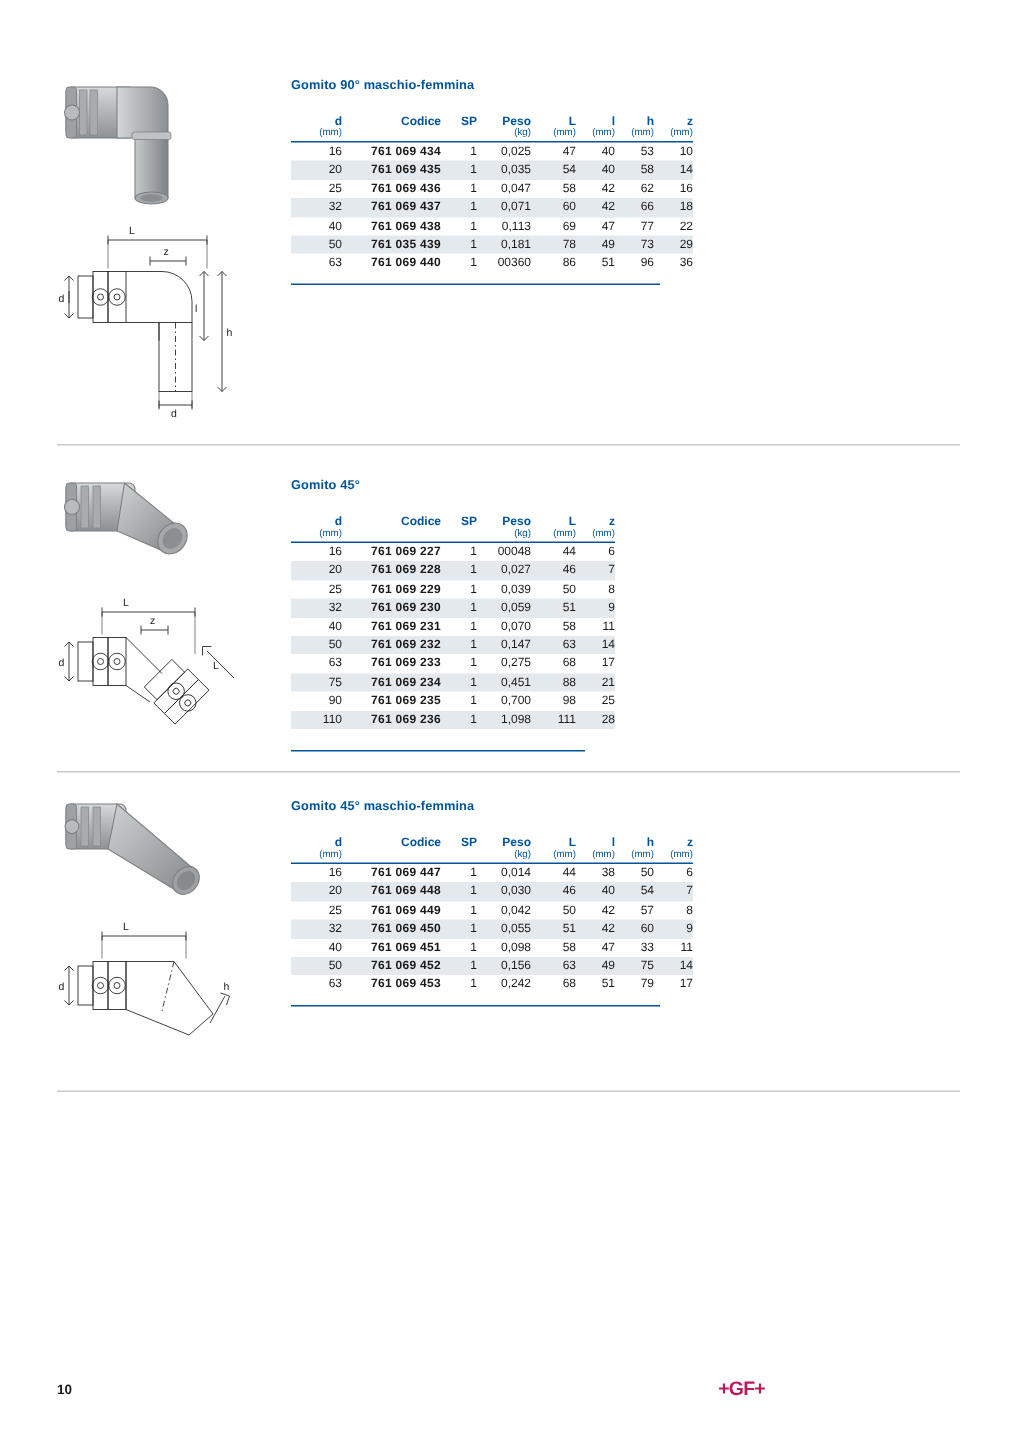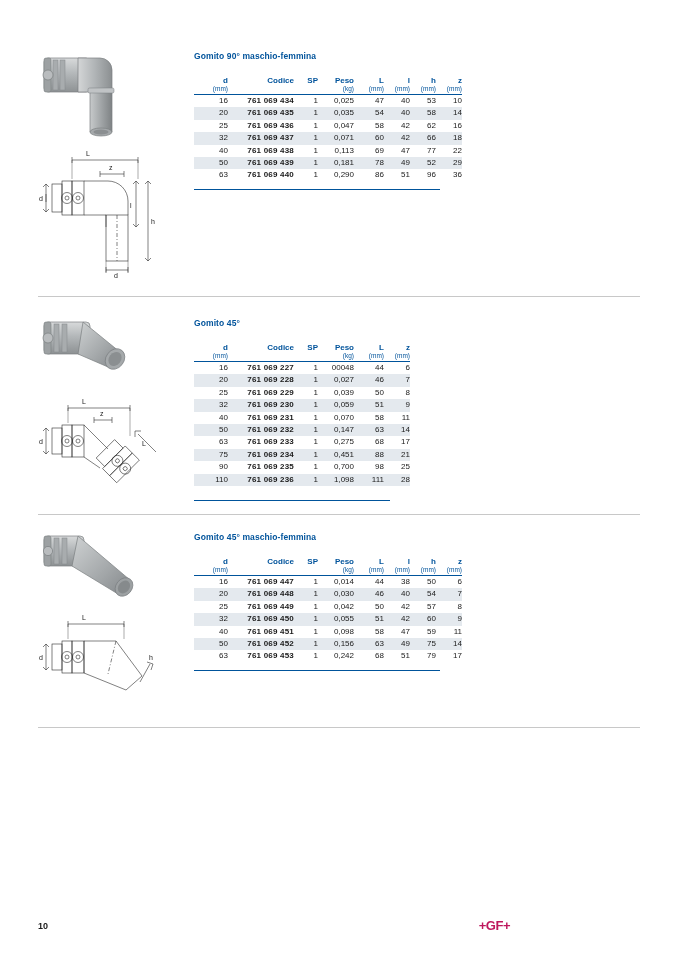--- a/index.html
+++ b/index.html
@@ -303,33 +303,33 @@
           <td class="pad-r code">761 069 438</td>
           <td class="pad-r">1</td>
           <td class="pad-r">0,113</td>
           <td class="pad-r">69</td>
           <td class="pad-r">47</td>
           <td class="pad-r">77</td>
           <td class="pad-r">22</td>
         </tr>
         <tr class="alt">
           <td class="pad-r">50</td>
-          <td class="pad-r code">761 069 439</td>
+          <td class="pad-r code">761 035 439</td>
           <td class="pad-r">1</td>
           <td class="pad-r">0,181</td>
           <td class="pad-r">78</td>
           <td class="pad-r">49</td>
-          <td class="pad-r">52</td>
+          <td class="pad-r">73</td>
           <td class="pad-r">29</td>
         </tr>
         <tr>
           <td class="pad-r">63</td>
           <td class="pad-r code">761 069 440</td>
           <td class="pad-r">1</td>
-          <td class="pad-r">0,290</td>
+          <td class="pad-r">00360</td>
           <td class="pad-r">86</td>
           <td class="pad-r">51</td>
           <td class="pad-r">96</td>
           <td class="pad-r">36</td>
         </tr>
       </tbody>
     </table>
     <div class="tbl-botborder" style="left:194px; top:189px; width:246px;"></div>
 
     <div class="section-divider" style="top:296px;"></div>
@@ -652,21 +652,21 @@
           <td class="pad-r">60</td>
           <td class="pad-r">9</td>
         </tr>
         <tr>
           <td class="pad-r">40</td>
           <td class="pad-r code">761 069 451</td>
           <td class="pad-r">1</td>
           <td class="pad-r">0,098</td>
           <td class="pad-r">58</td>
           <td class="pad-r">47</td>
-          <td class="pad-r">59</td>
+          <td class="pad-r">33</td>
           <td class="pad-r">11</td>
         </tr>
         <tr class="alt">
           <td class="pad-r">50</td>
           <td class="pad-r code">761 069 452</td>
           <td class="pad-r">1</td>
           <td class="pad-r">0,156</td>
           <td class="pad-r">63</td>
           <td class="pad-r">49</td>
           <td class="pad-r">75</td>

